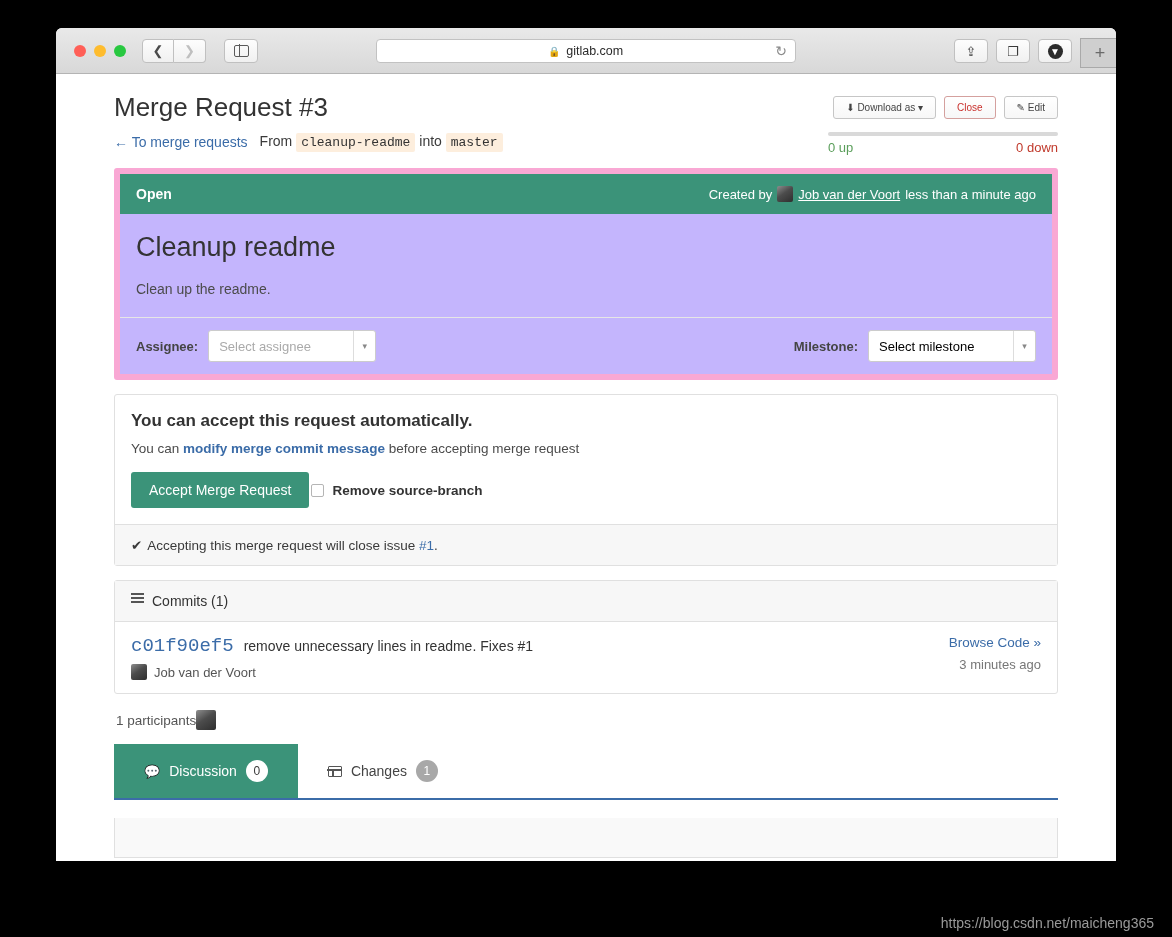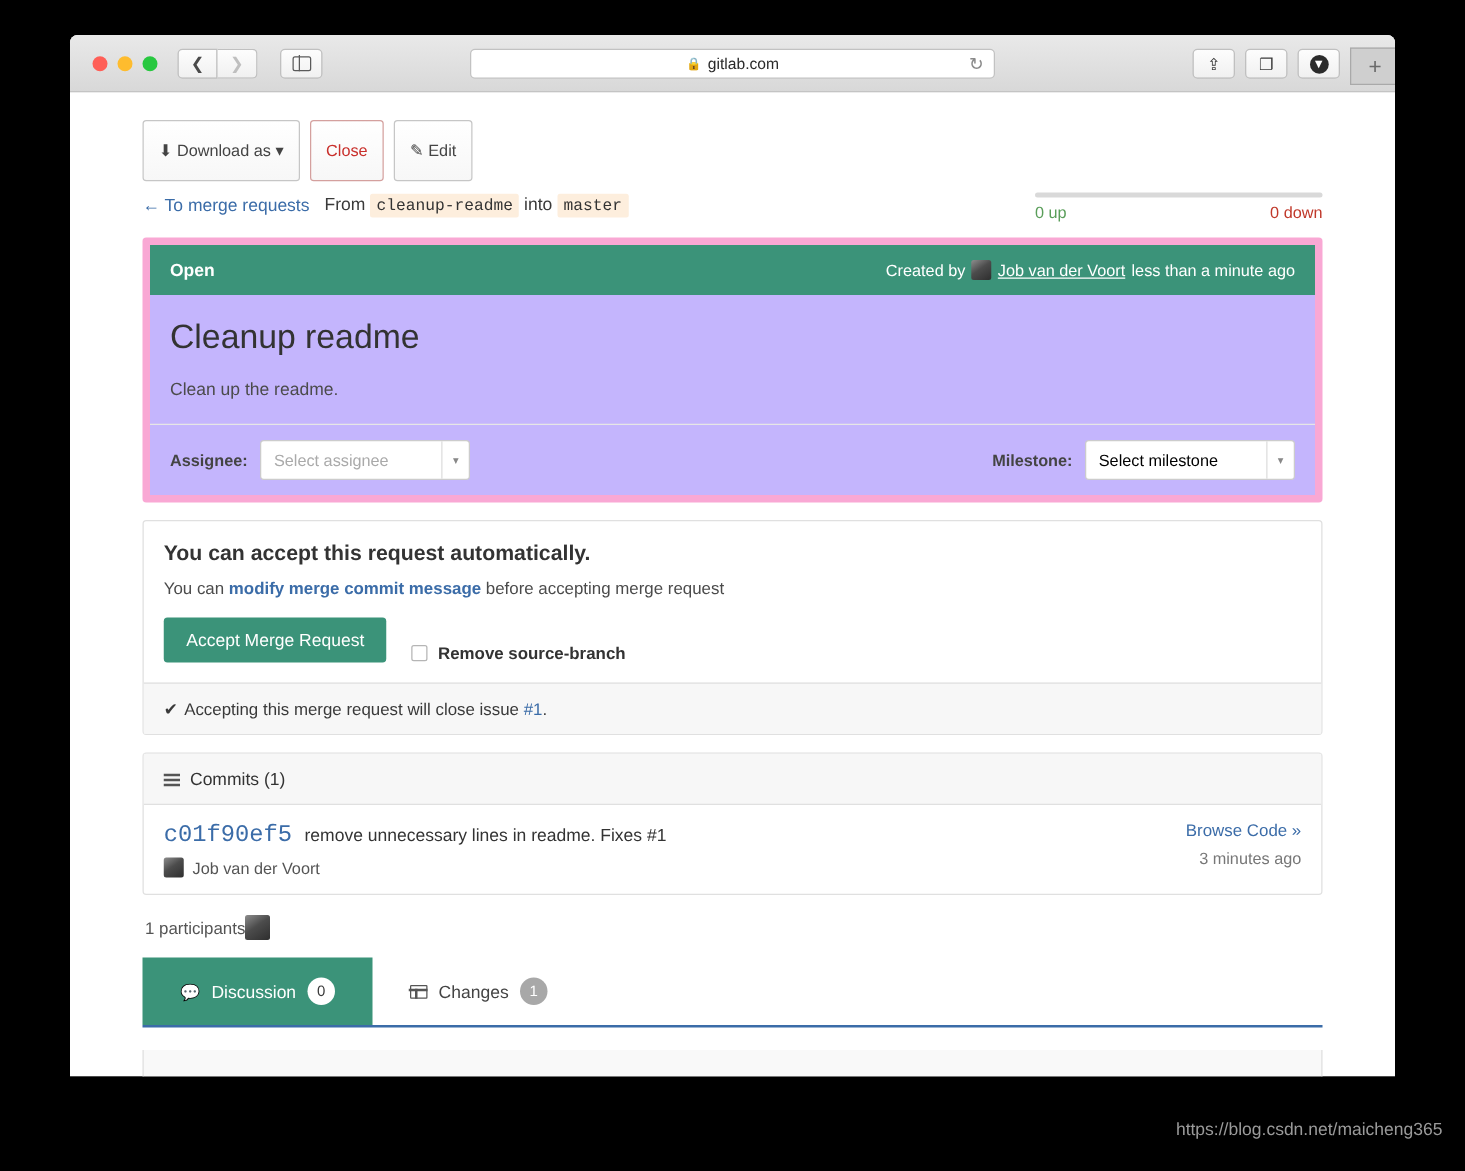--- a/index.html
+++ b/index.html
@@ -111,22 +111,22 @@
 
   .page-head { display: flex; align-items: flex-start; }
   .page-title {
     font-size: 26px; color: #333; font-weight: 400;
     margin: 0; line-height: 1.2; flex: 1;
   }
   .head-actions { display: flex; gap: 8px; padding-top: 4px; }
   .btn {
     border: 1px solid #c6c6c6; border-radius: 3px;
     background: linear-gradient(to bottom,#ffffff,#f7f7f7);
-    font-size: 13px; color: #444;
-    padding: 16px 12px; cursor: pointer; white-space: nowrap;
+    font-size: 10px; color: #444;
+    padding: 5px 12px; cursor: pointer; white-space: nowrap;
     font-family: "Liberation Sans", sans-serif;
   }
   .btn.danger { color: #c9302c; border-color: #d4a09e; }
 
   .vote-wrap { margin-top: 9px; width: 230px; margin-left: auto; }
   .vote-bar { height: 4px; background: #d9d9d9; border-radius: 2px; }
   .vote-labels { display: flex; justify-content: space-between; margin-top: 4px; font-size: 13px; }
   .vote-up { color: #5a9e5a; }
   .vote-down { color: #c0392b; }
 
@@ -193,21 +193,21 @@
   
   .card {
     margin-top: 14px;
     border: 1px solid #e0e0e0; border-radius: 3px;
     background: #fff;
   }
   .card-inner { padding: 16px; }
   .accept-head { font-size: 17px; font-weight: bold; color: #333; margin: 0 0 10px 0; }
   .accept-sub { font-size: 13.5px; color: #4b4b4b; margin: 0 0 16px 0; }
   .accept-sub a { color: #3b6ca8; font-weight: bold; text-decoration: none; }
-  .accept-row { display: flex; align-items: flex-end; gap: 20px; }
+  .accept-row { display: flex; align-items: center; gap: 2px; }
   .btn-green {
     background: #3b9379; color: #fff; border: none; border-radius: 3px;
     font-size: 14px; padding: 10px 18px; cursor: pointer;
     font-family: "Liberation Sans", sans-serif;
   }
   .checkbox-row { display: flex; align-items: center; gap: 8px; }
   .cbox { width: 13px; height: 13px; border: 1px solid #b5b5b5; border-radius: 2px; background: #fff; }
   .cbox-label { font-size: 13.5px; font-weight: bold; color: #333; }
 
   .manual {
@@ -225,21 +225,21 @@
   }
   .close-issue a { color: #3b6ca8; text-decoration: none; }
   .tick { margin-right: 5px; }
 
   
   .commits-head {
     background: #f7f7f7;
     border-bottom: 1px solid #e0e0e0;
     padding: 12px 16px;
     font-size: 14px; color: #333;
-    display: flex; align-items: flex-end; gap: 8px;
+    display: flex; align-items: flex-start; gap: 8px;
   }
   .list-glyph { display: inline-block; width: 13px; }
   .list-glyph i {
     display: block; height: 1.5px; background: #555; margin-bottom: 2.5px;
   }
   .commit-row { padding: 13px 16px; display: flex; }
   .commit-main { flex: 1; }
   .commit-line1 { display: flex; align-items: baseline; gap: 10px; }
   .sha {
     font-family: "Liberation Mono", monospace;
@@ -297,21 +297,21 @@
     margin-top: 18px;
     border: 1px solid #e0e0e0; border-top: none;
     background: #f9f9f9;
     height: 40px;
     padding: 10px 16px;
     display: flex; gap: 10px;
   }
 
   .watermark {
     position: absolute;
-    right: 18px; bottom: 26px;
+    right: 18px; bottom: 6px;
     color: #9a9a9a; font-size: 14px;
   }
 </style>
 </head>
 <body>
 
 <div class="browser-window">
 
   <div class="titlebar">
     <div class="traffic-lights">
@@ -351,20 +351,21 @@
     </div>
 
     <div class="newtab">
       <span>+</span>
     </div>
   </div>
 
   <div class="page">
 
     <div class="page-head">
+      <h1 class="page-title">Merge Request #3</h1>
       <div class="head-actions">
         <button class="btn">
           <span>⬇</span>
           <span>Download as</span>
           <span>▾</span>
         </button>
         <button class="btn danger">Close</button>
         <button class="btn">
           <span>✎</span>
           <span>Edit</span>

